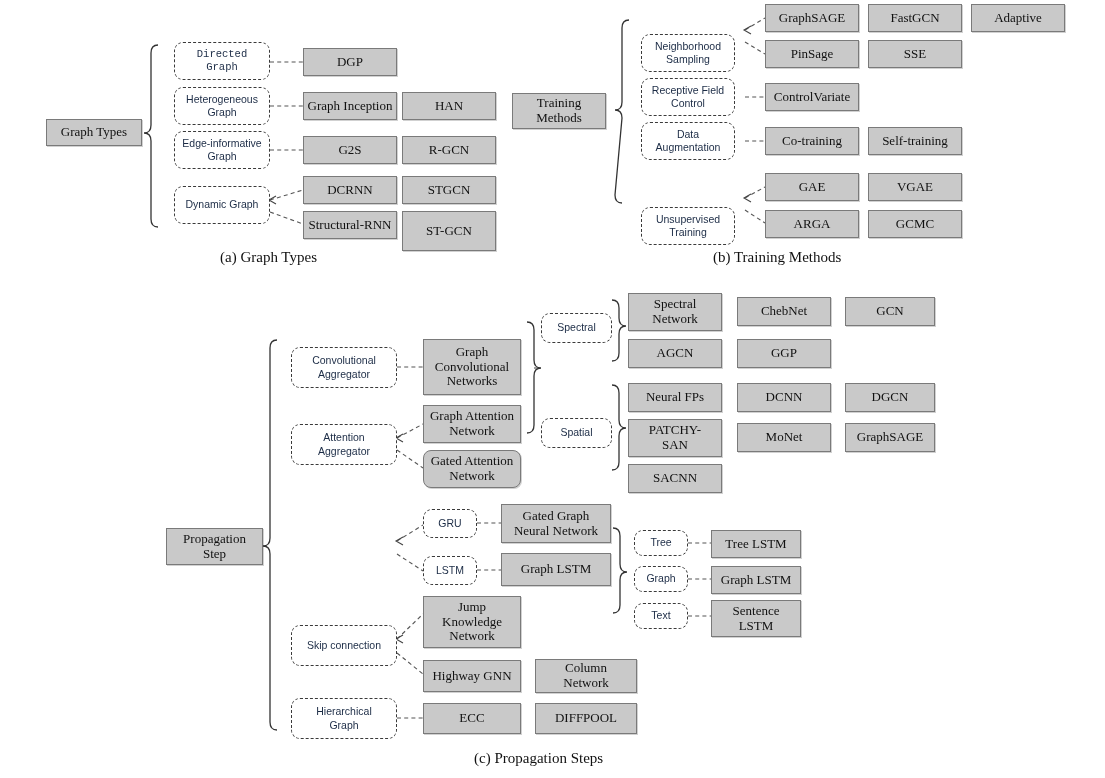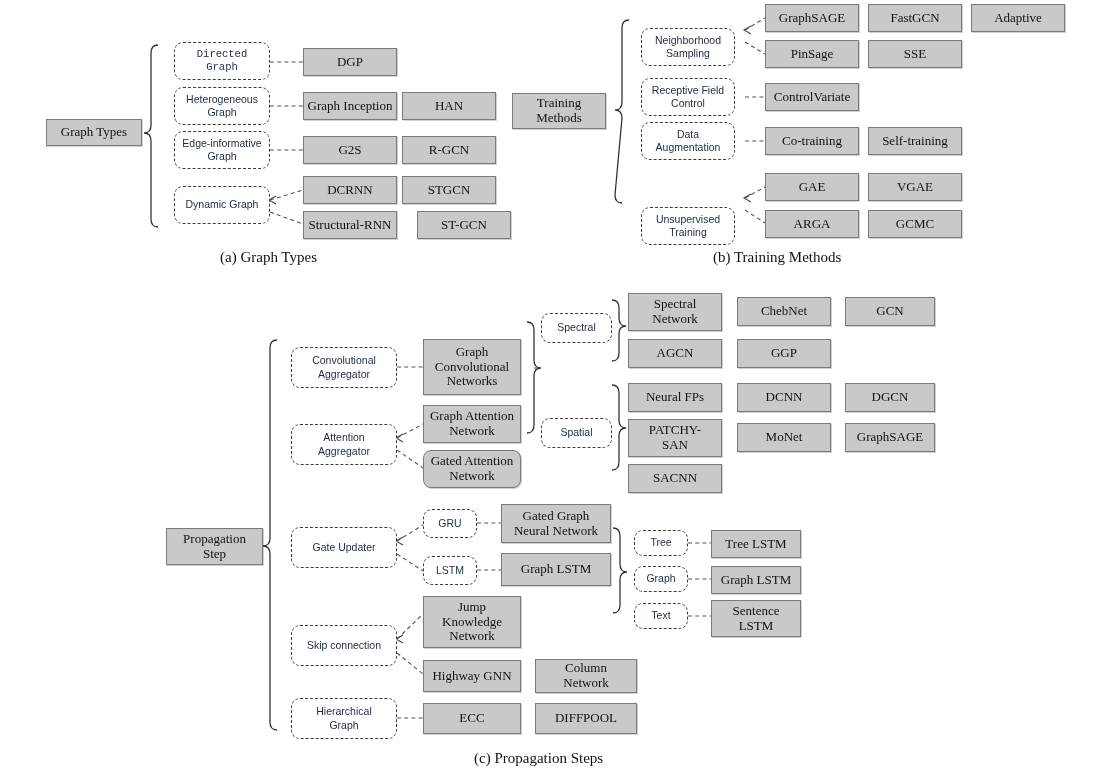--- a/index.html
+++ b/index.html
@@ -90,28 +90,28 @@
   <div class="dbox" style="left:174px;top:186px;width:96px;height:38px;white-space:pre-line;">Dynamic Graph</div>
 
   <div class="gbox" style="left:303px;top:48px;width:94px;height:28px;">DGP</div>
   <div class="gbox" style="left:303px;top:92px;width:94px;height:28px;">Graph Inception</div>
   <div class="gbox" style="left:402px;top:92px;width:94px;height:28px;">HAN</div>
   <div class="gbox" style="left:303px;top:136px;width:94px;height:28px;">G2S</div>
   <div class="gbox" style="left:402px;top:136px;width:94px;height:28px;">R-GCN</div>
   <div class="gbox" style="left:303px;top:176px;width:94px;height:28px;">DCRNN</div>
   <div class="gbox" style="left:402px;top:176px;width:94px;height:28px;">STGCN</div>
   <div class="gbox" style="left:303px;top:211px;width:94px;height:28px;">Structural-RNN</div>
-  <div class="gbox" style="left:402px;top:211px;width:94px;height:28px;margin-left:15px;">ST-GCN</div>
+  <div class="gbox" style="left:402px;top:211px;width:94px;height:40px;">ST-GCN</div>
 
   <div class="caption" style="left:208px;top:249px;margin-left:12px;">(a) Graph Types</div>
 
   <div class="gbox" style="left:512px;top:93px;width:94px;height:36px;white-space:pre-line;">Training
 Methods</div>
 
-  <div class="dbox" style="left:641px;top:28px;width:94px;height:38px;white-space:pre-line;">Neighborhood
+  <div class="dbox" style="left:641px;top:34px;width:94px;height:38px;white-space:pre-line;">Neighborhood
 Sampling</div>
   <div class="dbox" style="left:641px;top:78px;width:94px;height:38px;white-space:pre-line;">Receptive Field
 Control</div>
   <div class="dbox" style="left:641px;top:122px;width:94px;height:38px;white-space:pre-line;">Data
 Augmentation</div>
   <div class="dbox" style="left:641px;top:185px;width:94px;height:38px;white-space:pre-line;margin-top:22px;">Unsupervised
 Training</div>
 
   <div class="gbox" style="left:765px;top:4px;width:94px;height:28px;">GraphSAGE</div>
   <div class="gbox" style="left:868px;top:4px;width:94px;height:28px;">FastGCN</div>
@@ -128,21 +128,20 @@
 
   <div class="caption" style="left:713px;top:249px;">(b) Training Methods</div>
 
   <div class="gbox" style="left:166px;top:528px;width:97px;height:37px;white-space:pre-line;">Propagation
 Step</div>
 
   <div class="dbox" style="left:291px;top:347px;width:106px;height:41px;white-space:pre-line;">Convolutional
 Aggregator</div>
   <div class="dbox" style="left:291px;top:424px;width:106px;height:41px;white-space:pre-line;">Attention
 Aggregator</div>
-  <div class="dbox" style="left:291px;top:527px;width:106px;height:41px;white-space:pre-line;">Gate Updater</div>
   <div class="dbox" style="left:291px;top:625px;width:106px;height:41px;white-space:pre-line;">Skip connection</div>
   <div class="dbox" style="left:291px;top:698px;width:106px;height:41px;white-space:pre-line;">Hierarchical
 Graph</div>
 
   <div class="gbox" style="left:423px;top:339px;width:98px;height:56px;white-space:pre-line;">Graph
 Convolutional
 Networks</div>
   <div class="gbox" style="left:423px;top:405px;width:98px;height:38px;white-space:pre-line;">Graph Attention
 Network</div>
   <div class="gbox" style="left:423px;top:450px;width:98px;height:38px;white-space:pre-line;border-radius:8px;">Gated Attention

